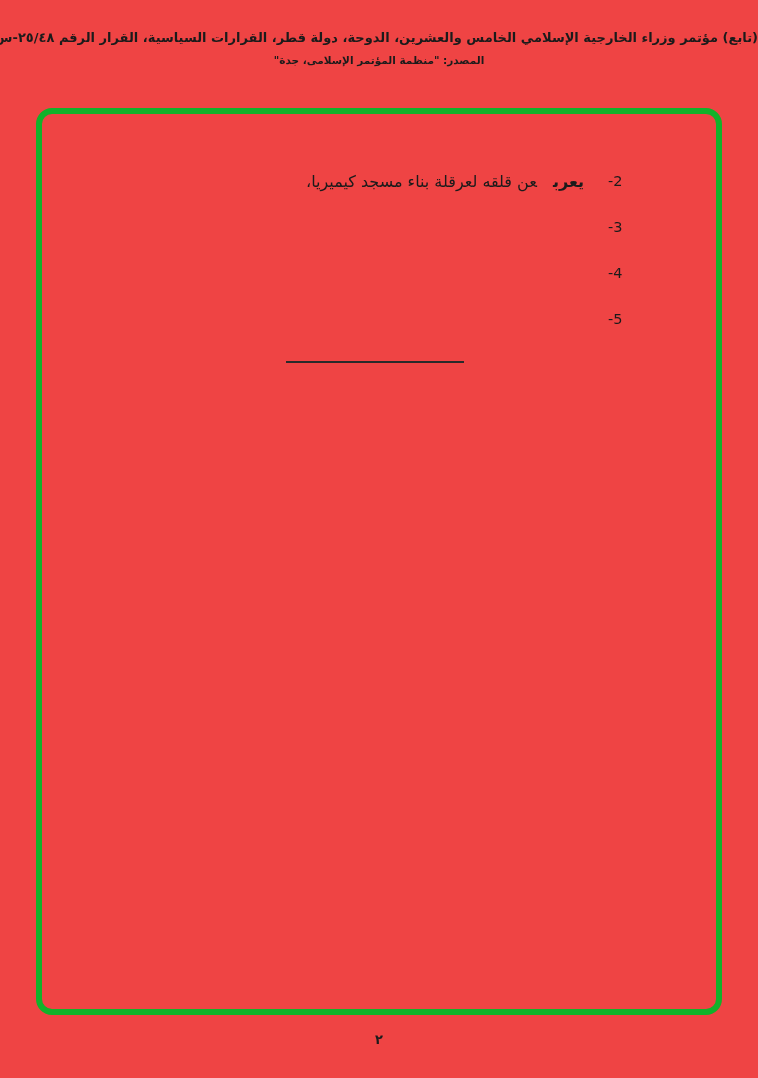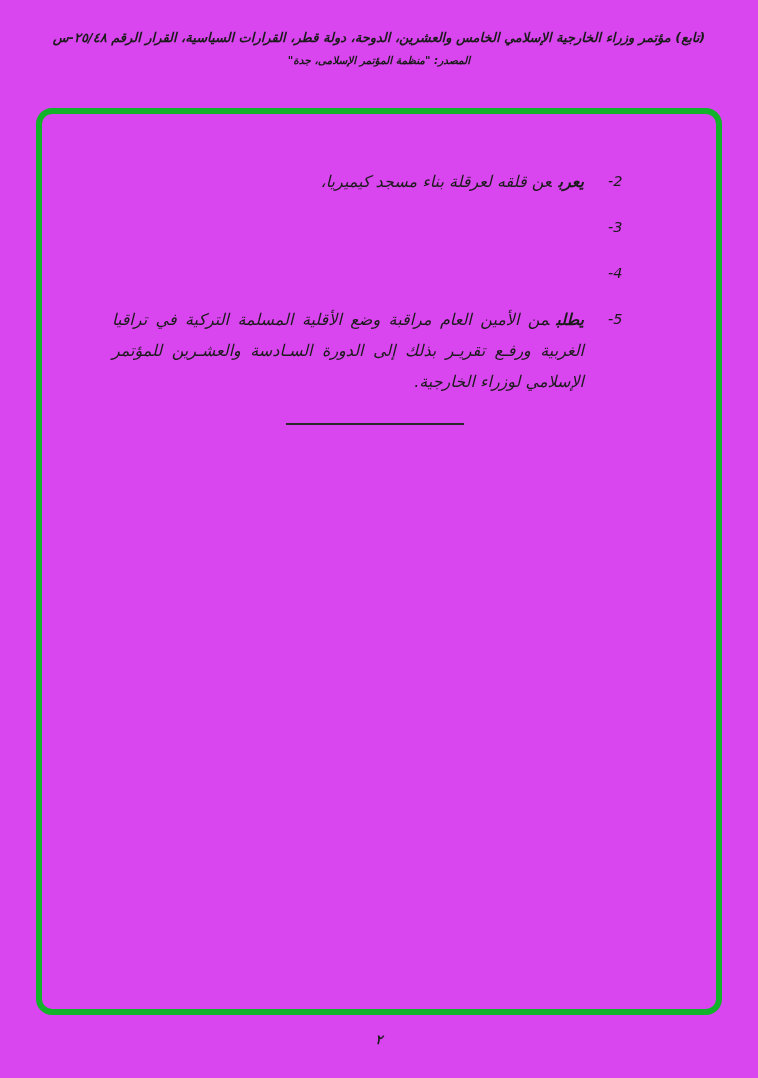--- a/index.html
+++ b/index.html
@@ -4,21 +4,21 @@
 <style>
   * { margin: 0; padding: 0; box-sizing: border-box; }
   html, body { background: #ffffff; }
   body {
     width: 758px; height: 1078px;
     position: relative;
     font-family: "DejaVu Sans", sans-serif;
     color: #1b1b1b;
     overflow: hidden;
   }
-  .page { position: absolute; inset: 0; background: #d946ef; font-style: italic; }
+  .page { position: absolute; inset: 0; background: #ef4444; }
 
   
   .doc-header {
     position: absolute; top: 30px; left: 0; right: 0;
     text-align: center; direction: rtl;
   }
   .doc-header .line1 {
     font-size: 13px; font-weight: bold; letter-spacing: 0px;
     white-space: nowrap;
   }
@@ -56,21 +56,21 @@
   }
   .item-text {
     flex: 1;
     font-size: 16px;
     line-height: 31px;
     text-align: justify;
     direction: rtl;
   }
   .item-text .lead {
     font-weight: bold;
-    margin-left: 7px;
+    margin-left: 16px;
   }
 
   .divider {
     width: 178px; height: 2px;
     background: #2a2a2a;
     margin: 26px auto 0 auto;
   }
 
   
   .page-number {
@@ -100,21 +100,20 @@
     <div class="item">
       <span class="marker">-3</span>
     </div>
 
     <div class="item">
       <span class="marker">-4</span>
     </div>
 
     <div class="item">
       <span class="marker">-5</span>
-      <p class="item-text"><b class="lead">يطلب</b><span>من الأمين العام مراقبة وضع الأقلية المسلمة التركية في تراقيا الغربية ورفـع تقريـر بذلك إلى الدورة السـادسة والعشـرين للمؤتمر الإسلامي لوزراء الخارجية.</span></p>
     </div>
 
     <div class="divider"></div>
 
   </div>
 
   <div class="page-number">٢</div>
 
 </div>
 

